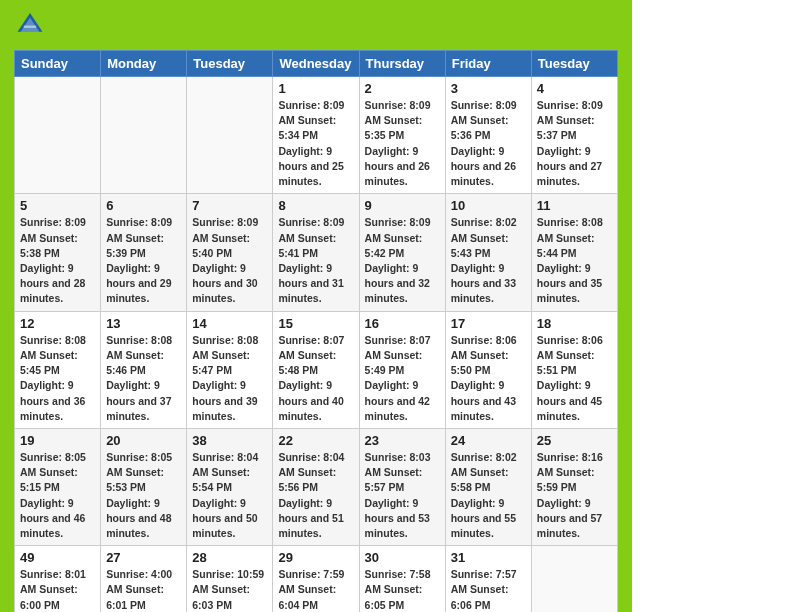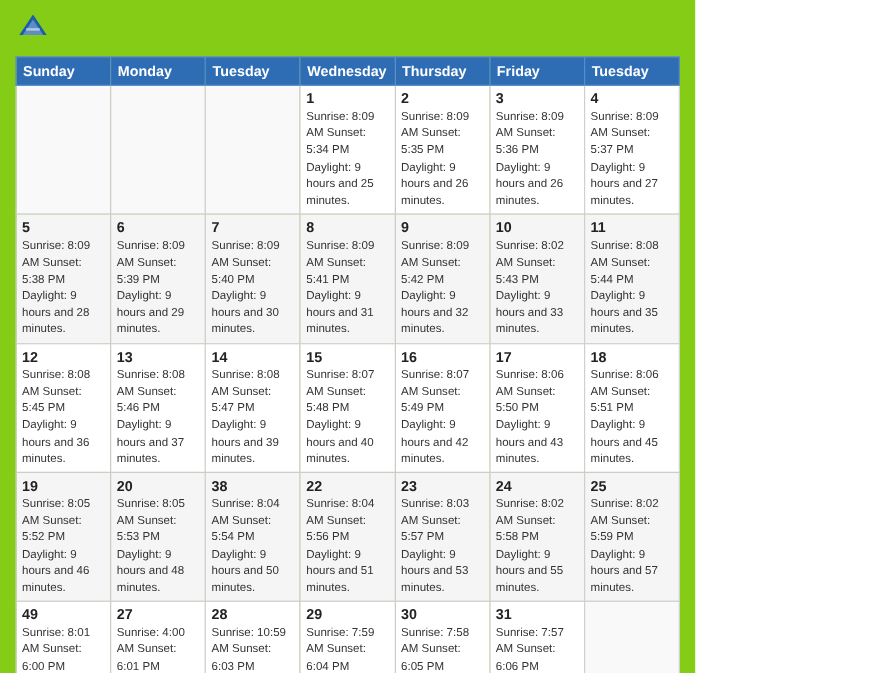--- a/index.html
+++ b/index.html
@@ -80,20 +80,21 @@
     .day-number {
       font-size: 13px;
       font-weight: bold;
       color: #222;
       margin-bottom: 2px;
     }
     .day-info {
       font-size: 10.5px;
       color: #333;
       line-height: 1.45;
+      font-weight: bold;
     }
     .row-shade td {
       background: #f5f5f5;
     }
   </style>
 </head>
 <body>
 
 <div class="page">
   <div class="header">
@@ -263,21 +264,21 @@
             <div class="day-info">Sunrise: 8:06 AM
 Sunset: 5:51 PM
 Daylight: 9 hours
 and 45 minutes.</div>
           </td>
         </tr>
         <tr class="row-shade">
           <td>
             <div class="day-number">19</div>
             <div class="day-info">Sunrise: 8:05 AM
-Sunset: 5:52 PM
+Sunset: 5:15 PM
 Daylight: 9 hours
 and 46 minutes.</div>
           </td>
           <td>
             <div class="day-number">20</div>
             <div class="day-info">Sunrise: 8:05 AM
 Sunset: 5:53 PM
 Daylight: 9 hours
 and 48 minutes.</div>
           </td>
@@ -304,21 +305,21 @@
           </td>
           <td>
             <div class="day-number">24</div>
             <div class="day-info">Sunrise: 8:02 AM
 Sunset: 5:58 PM
 Daylight: 9 hours
 and 55 minutes.</div>
           </td>
           <td>
             <div class="day-number">25</div>
-            <div class="day-info">Sunrise: 8:02 AM
+            <div class="day-info">Sunrise: 8:16 AM
 Sunset: 5:59 PM
 Daylight: 9 hours
 and 57 minutes.</div>
           </td>
         </tr>
         <tr>
           <td>
             <div class="day-number">49</div>
             <div class="day-info">Sunrise: 8:01 AM
 Sunset: 6:00 PM

